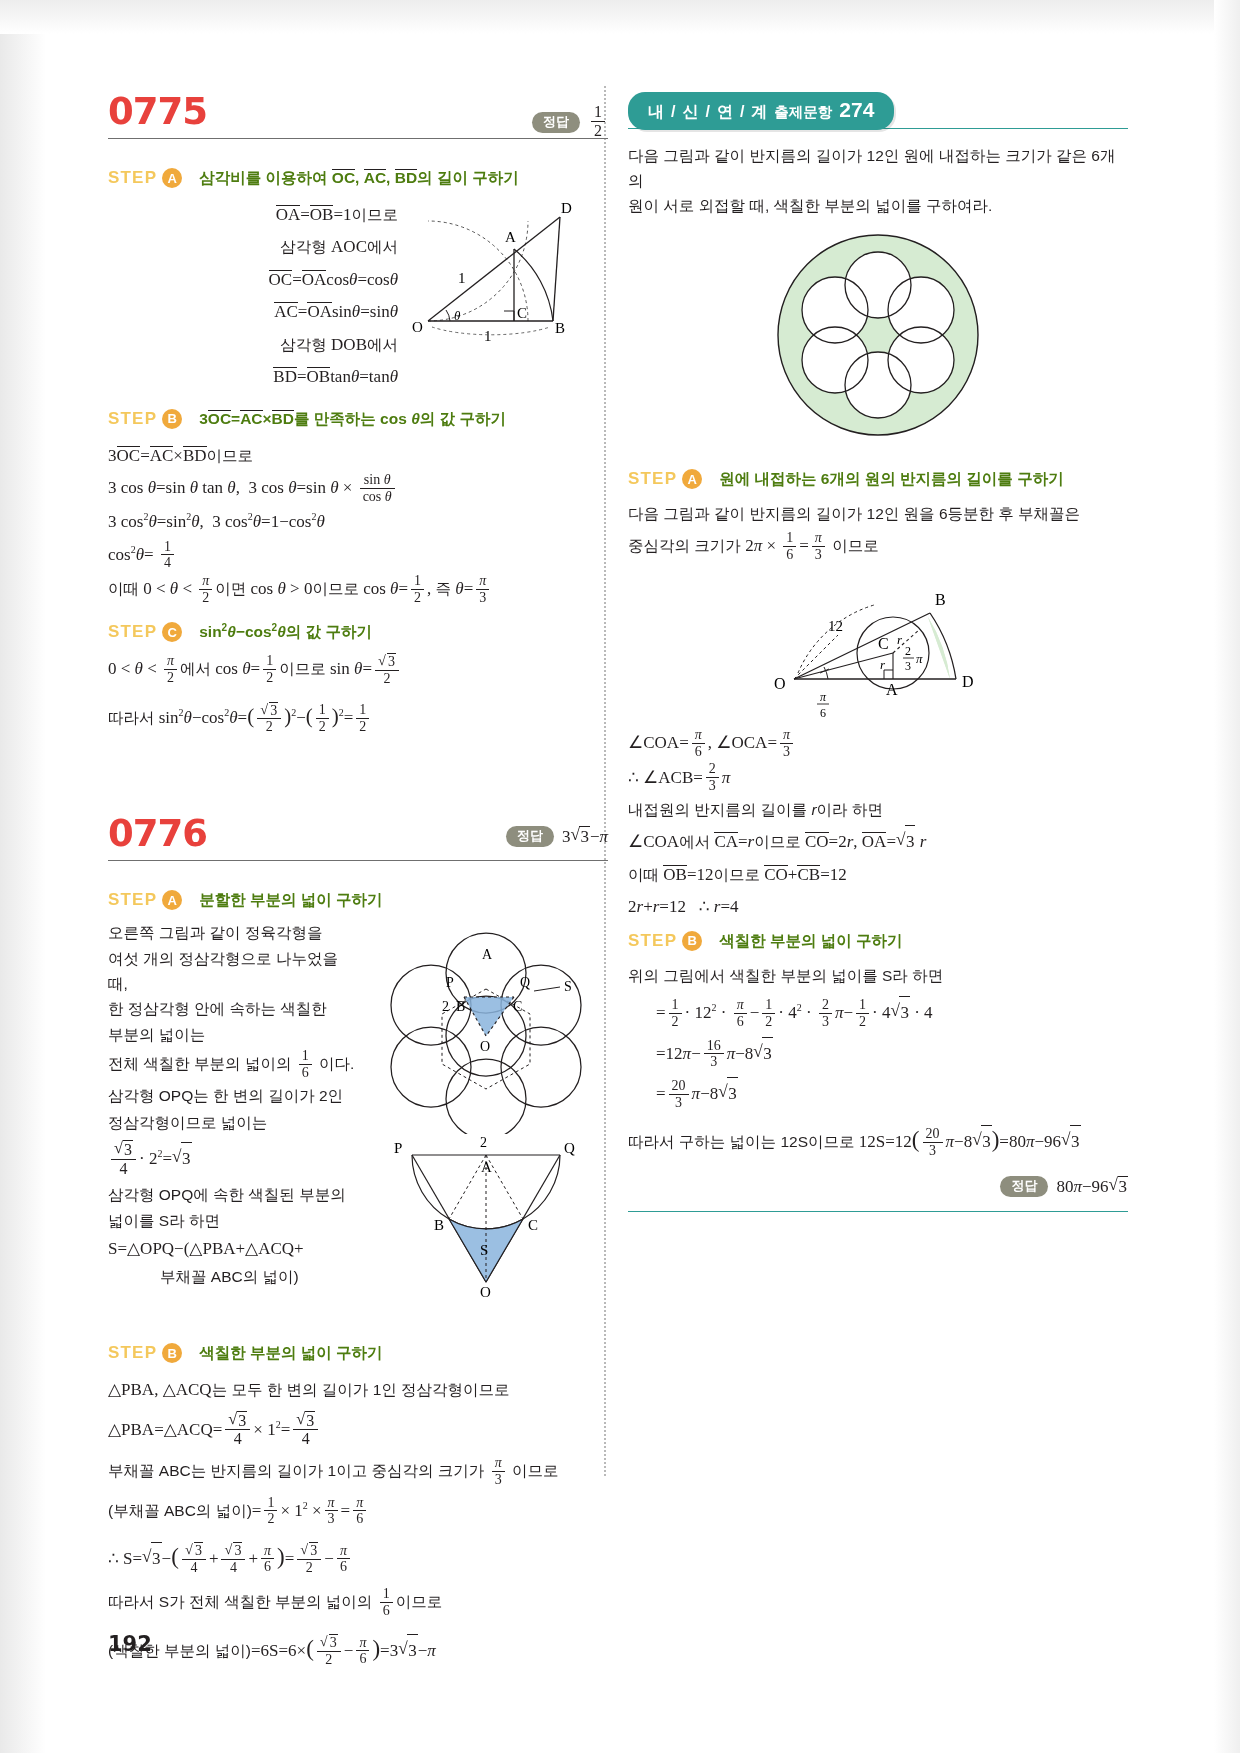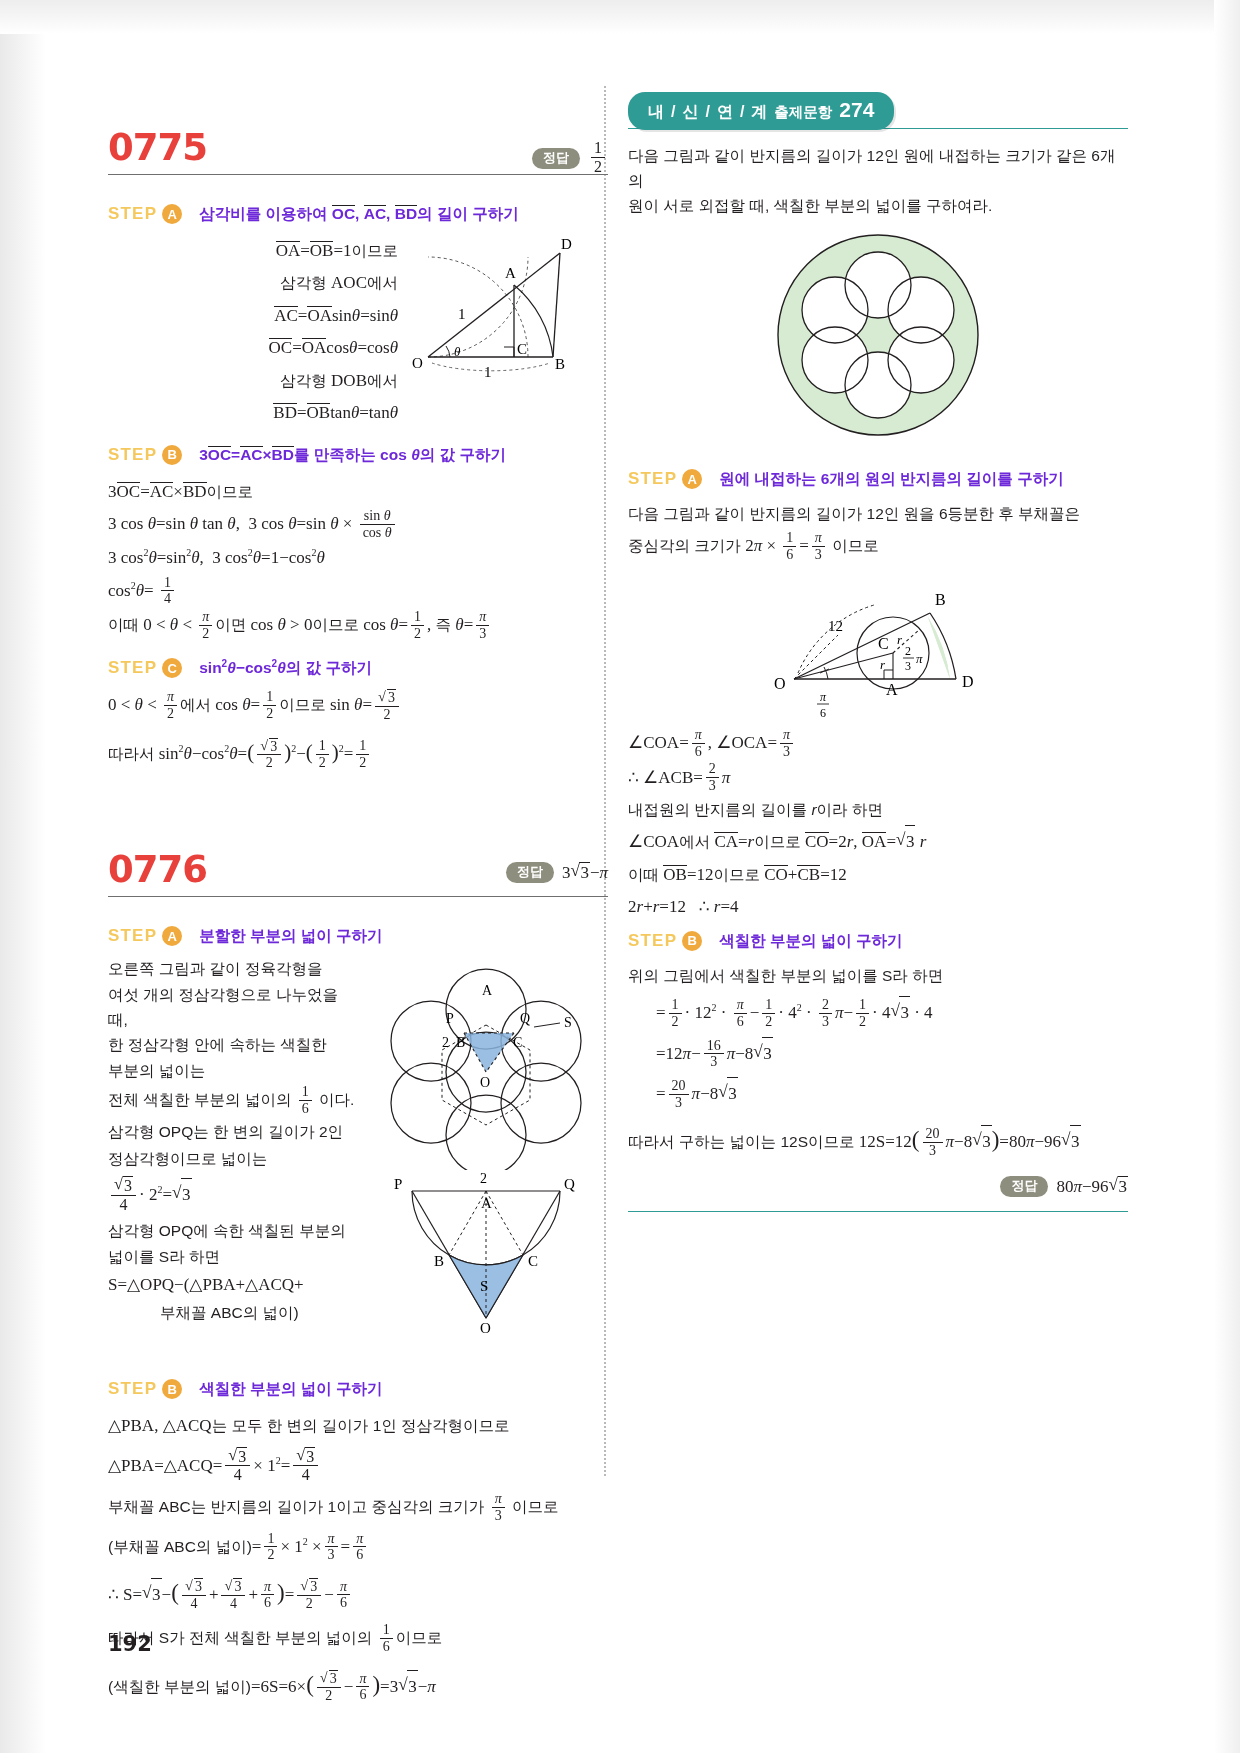--- a/index.html
+++ b/index.html
@@ -23,21 +23,21 @@
     background:linear-gradient(to bottom,#ededed,#ffffff);
     pointer-events:none;
   }
   .page-shade-right {
     position:absolute; right:0; top:0; width:26px; height:1753px;
     background:linear-gradient(to left,#efefef,#ffffff);
     pointer-events:none;
   }
 
   .col { position:absolute; top:0; }
-  .col-left  { left:108px; width:500px;margin-top:36px; }
+  .col-left  { left:108px; width:500px; }
   .col-right { left:628px; width:500px; }
 
   .divider {
     position:absolute; left:604px; top:86px;
     width:0; height:1390px;
     border-left:2px dotted #b9b9b9;
   }
 
   
   .prob-head { position:relative; height:60px; }
@@ -77,21 +77,21 @@
   .step-badge {
     width:20px; height:20px; border-radius:50%;
     background:#f0a93c; color:#ffffff;
     font-family:"Liberation Sans", sans-serif;
     font-weight:bold; font-size:13px;
     display:flex; align-items:center; justify-content:center;
     margin-left:-4px;
   }
   .step-title {
     font-family:"Liberation Sans", sans-serif;
-    font-weight:bold; font-size:15.5px; color:#6d28d9;
+    font-weight:bold; font-size:15.5px; color:#4d7c0f;
     margin-left:8px;
   }
 
   
   .line { font-size:17px; line-height:1.85; margin:1px 0; }
   .line.tight { line-height:1.6; }
   .kr { font-family:"Liberation Sans", sans-serif; font-size:15.5px; }
   .ov { border-top:1.2px solid #231f20; padding-top:0px; display:inline-block; line-height:1.05;}
   sup.sm { font-size:10px; vertical-align:super; }
 
@@ -174,22 +174,22 @@
     <span class="step-badge">A</span>
     <span class="step-title">
       <span>삼각비를 이용하여 </span><span class="ov">OC</span><span>, </span><span class="ov">AC</span><span>, </span><span class="ov">BD</span><span>의 길이 구하기</span>
     </span>
   </div>
 
   <div class="rel" style="min-height:176px;text-align:right;">
     <div style="width:290px;">
       <div class="line"><span class="ov">OA</span>=<span class="ov">OB</span>=1<span class="kr">이므로</span></div>
       <div class="line"><span class="kr">삼각형</span> AOC<span class="kr">에서</span></div>
+      <div class="line"><span class="ov">OC</span>=<span class="ov">OA</span>cos<i>θ</i>=cos<i>θ</i></div>
       <div class="line"><span class="ov">AC</span>=<span class="ov">OA</span>sin<i>θ</i>=sin<i>θ</i></div>
-      <div class="line"><span class="ov">OC</span>=<span class="ov">OA</span>cos<i>θ</i>=cos<i>θ</i></div>
       <div class="line"><span class="kr">삼각형</span> DOB<span class="kr">에서</span></div>
       <div class="line"><span class="ov">BD</span>=<span class="ov">OB</span>tan<i>θ</i>=tan<i>θ</i></div>
     </div>
 
     <div class="fig-inline" style="left:300px; top:2px;">
       <svg width="200" height="150" viewBox="0 0 200 150">
 
         <path d="M 130 130 A 100 100 0 0 0 30 30" fill="none" stroke="#555" stroke-width="1" stroke-dasharray="3,3" transform="translate(-10,-10)"></path>
         <path d="M 20 120 A 100 100 0 0 0 120 20" fill="none" stroke="#555" stroke-width="1" stroke-dasharray="3,3"></path>
 

